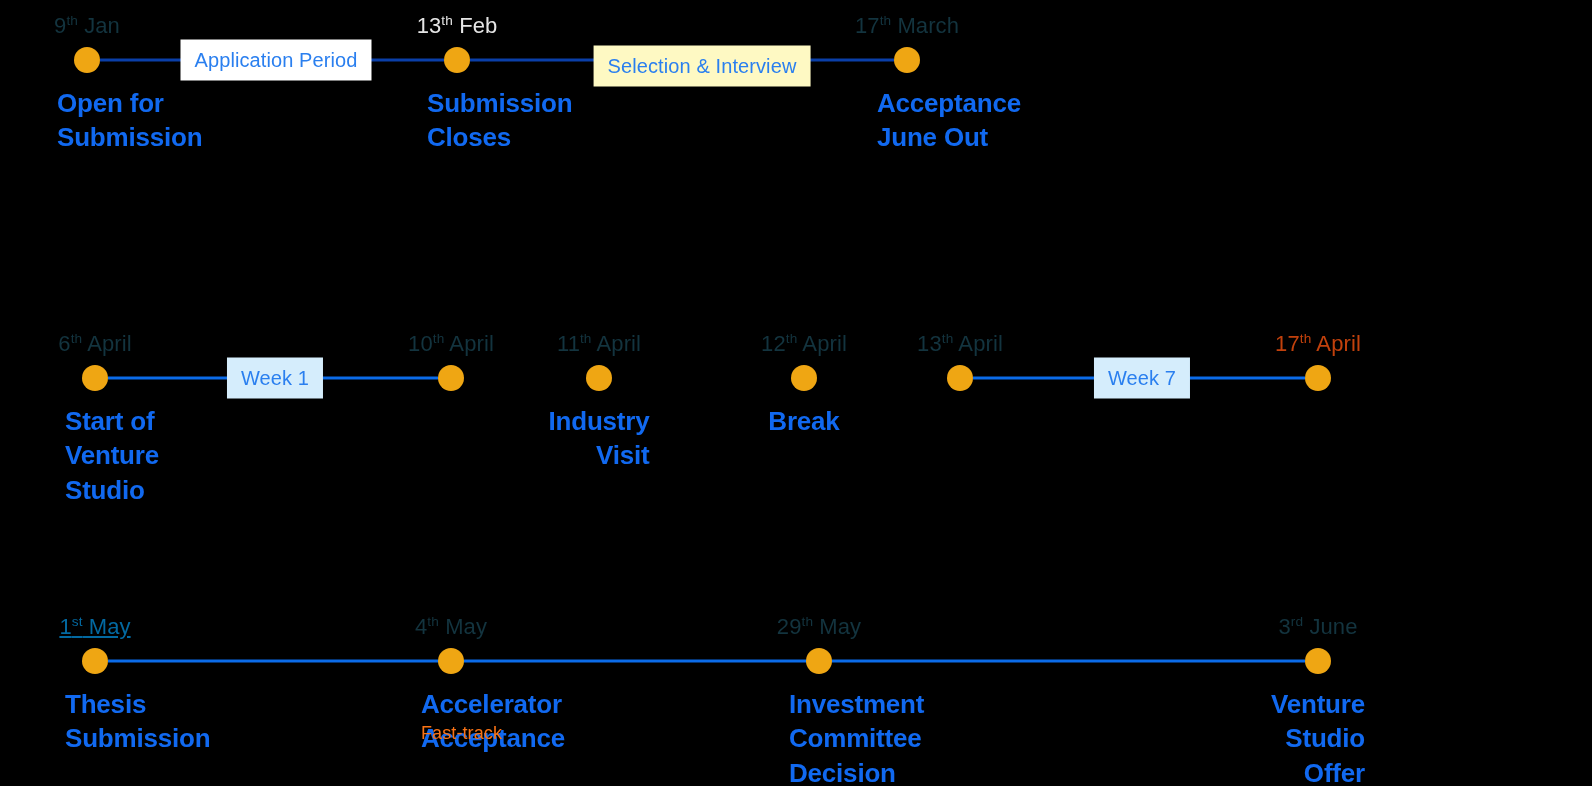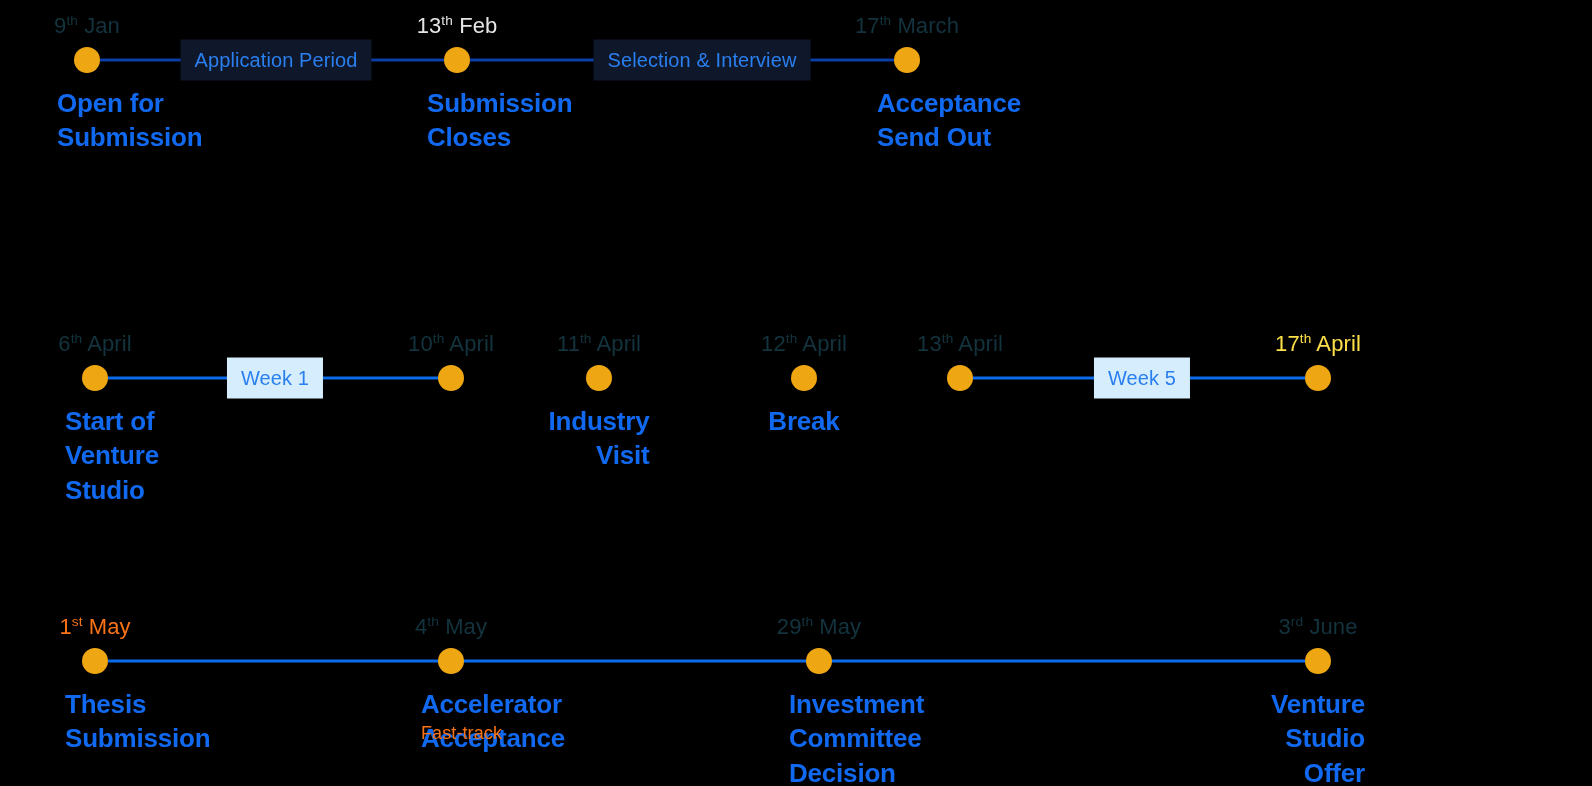--- a/index.html
+++ b/index.html
@@ -133,24 +133,24 @@
       <div class="tl-node" style="left: 449px;">
         <div class="tl-date" style="color: #e5e5e5;">13<sup>th</sup> Feb</div>
         <div class="tl-dot" style="background: rgb(239, 166, 19);"></div>
         <div class="tl-title align-left" style="color: rgb(17, 105, 240);">Submission
 Closes</div>
       </div>
       <div class="tl-node" style="left: 899px;">
         <div class="tl-date" style="color: rgb(19, 52, 63);">17<sup>th</sup> March</div>
         <div class="tl-dot" style="background: rgb(239, 166, 19);"></div>
         <div class="tl-title align-left" style="color: rgb(17, 105, 240);">Acceptance
-Send Out</div>
-      </div>
-      <div class="tl-chip" style="left: 268px; background: #0f172a; color: rgb(42, 127, 239);">Application Period</div>
-      <div class="tl-chip" style="left: 694px; background: #0f172a; color: rgb(42, 127, 239);">Selection &amp; Interview</div>
+June Out</div>
+      </div>
+      <div class="tl-chip" style="left: 268px; background: #ffffff; color: rgb(42, 127, 239);">Application Period</div>
+      <div class="tl-chip" style="left: 694px; background: #fef9c3; color: rgb(42, 127, 239); margin-top: 6px;">Selection &amp; Interview</div>
     </div>
     <div class="tl-row" style="top: 378px;">
       <div class="tl-seg" style="left: 100px; width: 330px; background: rgb(11, 107, 232);"></div>
       <div class="tl-seg" style="left: 965px; width: 332px; background: rgb(11, 107, 232);"></div>
       <div class="tl-node" style="left: 87px;">
         <div class="tl-date" style="color: rgb(19, 52, 63);">6<sup>th</sup> April</div>
         <div class="tl-dot" style="background: rgb(239, 166, 19);"></div>
         <div class="tl-title align-left" style="color: rgb(17, 105, 240);">Start of Venture Studio</div>
       </div>
       <div class="tl-node" style="left: 443px;">
@@ -165,30 +165,30 @@
       <div class="tl-node" style="left: 796px;">
         <div class="tl-date" style="color: rgb(19, 52, 63);">12<sup>th</sup> April</div>
         <div class="tl-dot" style="background: rgb(239, 166, 19);"></div>
         <div class="tl-title align-center" style="color: rgb(17, 105, 240);">Break</div>
       </div>
       <div class="tl-node" style="left: 952px;">
         <div class="tl-date" style="color: rgb(19, 52, 63);">13<sup>th</sup> April</div>
         <div class="tl-dot" style="background: rgb(239, 166, 19);"></div>
       </div>
       <div class="tl-node" style="left: 1310px;">
-        <div class="tl-date" style="color: #fde047; text-align: center;">17<sup>th</sup> April</div>
+        <div class="tl-date" style="color: #c2410c; text-align: center;">17<sup>th</sup> April</div>
         <div class="tl-dot" style="background: rgb(239, 166, 19);"></div>
       </div>
       <div class="tl-chip" style="left: 267px; background: rgb(213, 237, 252); color: rgb(42, 127, 239);">Week 1</div>
-      <div class="tl-chip" style="left: 1134px; background: rgb(213, 237, 252); color: rgb(42, 127, 239);">Week 5</div>
+      <div class="tl-chip" style="left: 1134px; background: rgb(213, 237, 252); color: rgb(42, 127, 239);">Week 7</div>
     </div>
     <div class="tl-row" style="top: 661px;">
       <div class="tl-seg" style="left: 100px; width: 1197px; background: rgb(11, 107, 232);"></div>
       <div class="tl-node" style="left: 87px;">
-        <div class="tl-date" style="color: #f97316;">1<sup>st</sup> May</div>
+        <div class="tl-date" style="color: #0369a1; text-decoration: underline;">1<sup>st</sup> May</div>
         <div class="tl-dot" style="background: rgb(239, 166, 19);"></div>
         <div class="tl-title align-left" style="color: rgb(17, 105, 240);">Thesis Submission</div>
       </div>
       <div class="tl-node" style="left: 443px;">
         <div class="tl-date" style="color: rgb(19, 52, 63);">4<sup>th</sup> May</div>
         <div class="tl-dot" style="background: rgb(239, 166, 19);"></div>
         <div class="tl-title align-left" style="color: rgb(17, 105, 240);">Accelerator Acceptance</div>
         <div class="tl-sub" style="color: #f97316; top: 62.32px; left: -30px;">Fast-track</div>
       </div>
       <div class="tl-node" style="left: 811px;">

